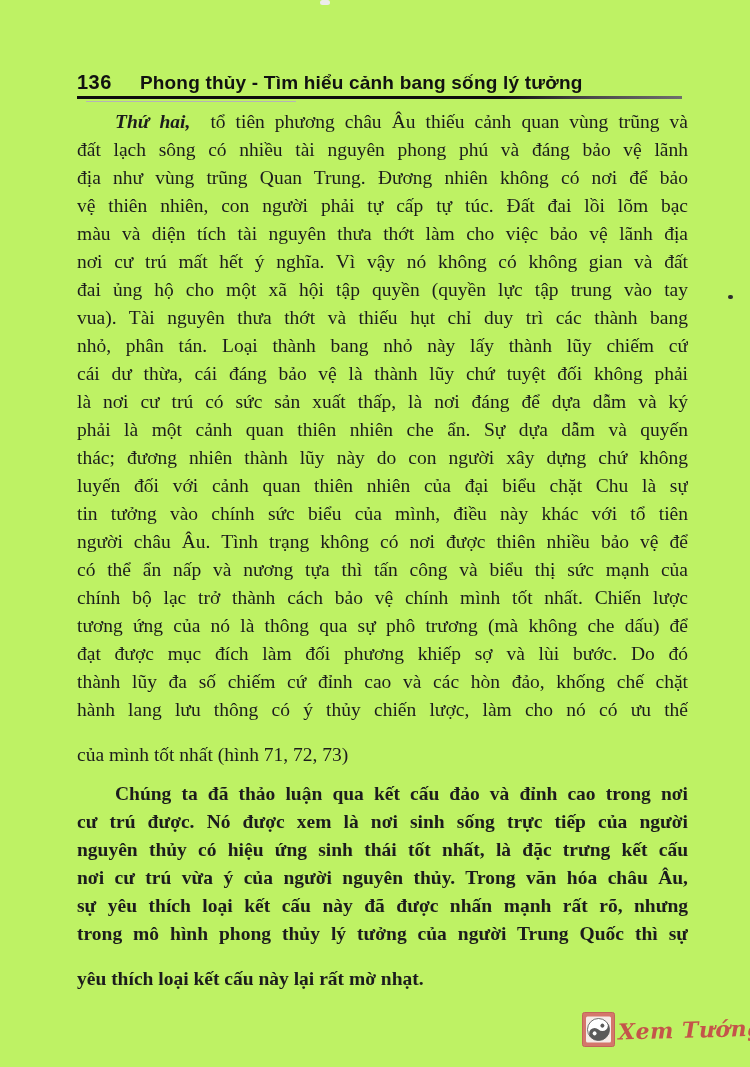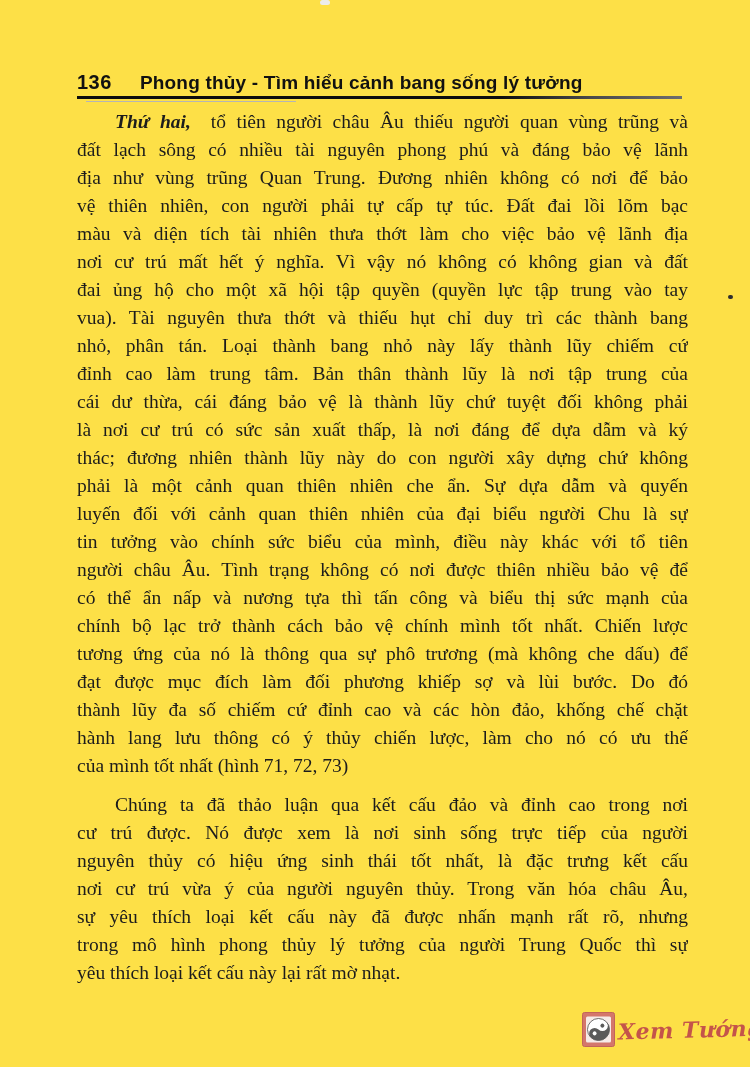--- a/index.html
+++ b/index.html
@@ -6,21 +6,21 @@
   body {
     width: 750px; height: 1067px;
     background: #ffffff;
     position: relative;
     font-family: "Liberation Serif", serif;
     color: #1c1c1c;
     overflow: hidden;
   }
   .page {
     position: absolute; inset: 0;
-    background: #fde047;
+    background: #bef264;
   }
   
   .header {
     position: absolute; left: 77px; top: 71px; width: 610px;
     font-family: "Liberation Sans", sans-serif;
     font-weight: bold; color: #111;
     display: flex; align-items: baseline;
   }
   .page-num { font-size: 20px; letter-spacing: 0.5px; }
   .head-title { font-size: 19px; margin-left: 28px; letter-spacing: 0.2px; }
@@ -34,24 +34,24 @@
   }
   
   .textblock {
     position: absolute; left: 77px; top: 108px; width: 611px;
     font-size: 19.5px; line-height: 28px;
   }
   .bline {
     height: 28px; overflow: hidden;
     text-align: justify; text-align-last: justify;
   }
-  .bline.last { text-align-last: left; }
+  .bline.last { text-align-last: left; margin-top: 17px; }
   .indent { padding-left: 38px; }
   .lead { font-weight: bold; font-style: italic; padding-right: 20px; }
-  .para2 { margin-top: 11px; }
+  .para2 { margin-top: 11px; font-weight: bold; }
   
   .watermark {
     position: absolute; left: 582px; top: 1012px;
     display: flex; align-items: center;
   }
   .yy-box { width: 33px; height: 35px; display: block; }
   .wm-text {
     font-family: "DejaVu Serif", serif;
     font-style: italic; font-weight: bold;
     font-size: 22px; line-height: 35px;
@@ -80,37 +80,36 @@
   <div class="header">
     <span class="page-num">136</span>
     <span class="head-title">Phong thủy - Tìm hiểu cảnh bang sống lý tưởng</span>
   </div>
   <div class="head-rule"></div>
   <div class="head-rule-echo"></div>
 
   <div class="textblock">
     <div>
       <div class="bline indent">
-        <span class="lead">Thứ hai,</span><span>tổ tiên người châu Âu thiếu người quan vùng trũng và</span>
+        <span class="lead">Thứ hai,</span><span>tổ tiên phương châu Âu thiếu cảnh quan vùng trũng và</span>
       </div>
       <div>
           <div class="bline">đất lạch sông có nhiều tài nguyên phong phú và đáng bảo vệ lãnh</div>
           <div class="bline">địa như vùng trũng Quan Trung. Đương nhiên không có nơi để bảo</div>
           <div class="bline">vệ thiên nhiên, con người phải tự cấp tự túc. Đất đai lồi lõm bạc</div>
-          <div class="bline">màu và diện tích tài nhiên thưa thớt làm cho việc bảo vệ lãnh địa</div>
+          <div class="bline">màu và diện tích tài nguyên thưa thớt làm cho việc bảo vệ lãnh địa</div>
           <div class="bline">nơi cư trú mất hết ý nghĩa. Vì vậy nó không có không gian và đất</div>
           <div class="bline">đai ủng hộ cho một xã hội tập quyền (quyền lực tập trung vào tay</div>
           <div class="bline">vua). Tài nguyên thưa thớt và thiếu hụt chỉ duy trì các thành bang</div>
           <div class="bline">nhỏ, phân tán. Loại thành bang nhỏ này lấy thành lũy chiếm cứ</div>
-          <div class="bline">đỉnh cao làm trung tâm. Bản thân thành lũy là nơi tập trung của</div>
           <div class="bline">cái dư thừa, cái đáng bảo vệ là thành lũy chứ tuyệt đối không phải</div>
           <div class="bline">là nơi cư trú có sức sản xuất thấp, là nơi đáng để dựa dẫm và ký</div>
+          <div class="bline">phải là một cảnh quan thiên nhiên che ẩn. Sự dựa dẫm và quyến</div>
           <div class="bline">thác; đương nhiên thành lũy này do con người xây dựng chứ không</div>
-          <div class="bline">phải là một cảnh quan thiên nhiên che ẩn. Sự dựa dẫm và quyến</div>
-          <div class="bline">luyến đối với cảnh quan thiên nhiên của đại biểu người Chu là sự</div>
+          <div class="bline">luyến đối với cảnh quan thiên nhiên của đại biểu chặt Chu là sự</div>
           <div class="bline">tin tưởng vào chính sức biểu của mình, điều này khác với tổ tiên</div>
           <div class="bline">người châu Âu. Tình trạng không có nơi được thiên nhiều bảo vệ để</div>
           <div class="bline">có thể ẩn nấp và nương tựa thì tấn công và biểu thị sức mạnh của</div>
           <div class="bline">chính bộ lạc trở thành cách bảo vệ chính mình tốt nhất. Chiến lược</div>
           <div class="bline">tương ứng của nó là thông qua sự phô trương (mà không che dấu) để</div>
           <div class="bline">đạt được mục đích làm đối phương khiếp sợ và lùi bước. Do đó</div>
           <div class="bline">thành lũy đa số chiếm cứ đỉnh cao và các hòn đảo, khống chế chặt</div>
           <div class="bline">hành lang lưu thông có ý thủy chiến lược, làm cho nó có ưu thế</div>
           <div class="bline last">của mình tốt nhất (hình 71, 72, 73)</div>
         </div>

